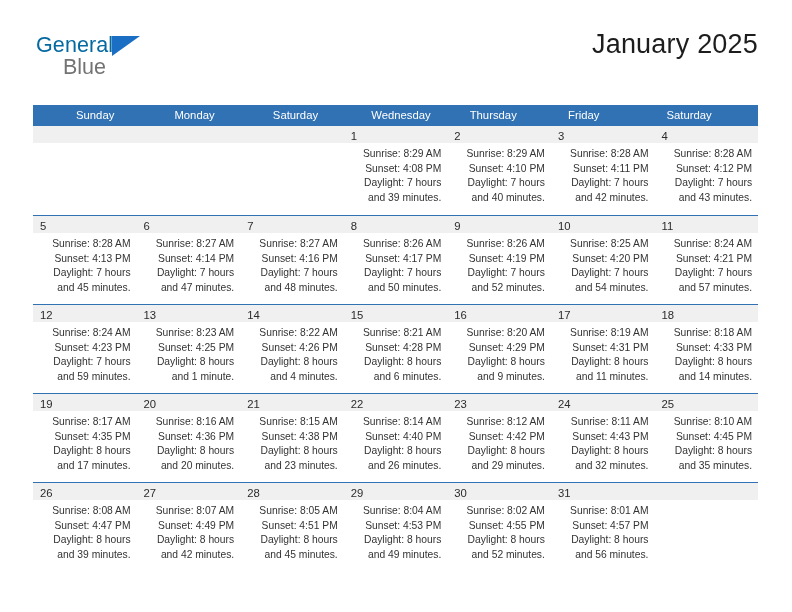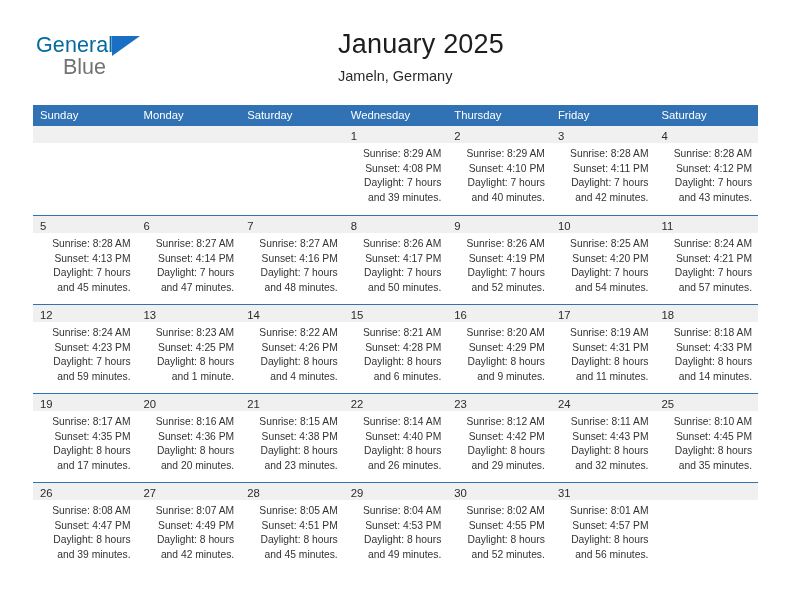--- a/index.html
+++ b/index.html
@@ -59,21 +59,21 @@
     width: 0;
     height: 0;
     border-left: 28px solid #1a6fc4;
     border-bottom: 20px solid transparent;
     border-top: 0 solid transparent;
   }
   .title-block {
     position: absolute;
     right: 0;
     top: 0;
-    text-align: left;
+    text-align: right;
     width: 420px;
   }
   .cal-title {
     font-size: 27px;
     color: #1d1d1d;
     line-height: 33px;
     letter-spacing: 0.2px;
   }
   .cal-subtitle {
     font-size: 14.5px;
@@ -86,20 +86,21 @@
   .calendar {
     position: absolute;
     left: 33px;
     top: 105px;
     width: 725px;
   }
   .dow-row {
     display: flex;
     background: #3072b4;
     height: 21px;
+    padding-left: 36px;
   }
   .dow-cell {
     flex: 1 1 0;
     color: #ffffff;
     font-size: 11.3px;
     line-height: 21px;
     padding-left: 7px;
     box-sizing: border-box;
     white-space: nowrap;
     overflow: hidden;
@@ -151,21 +152,20 @@
 <div class="page">
 
   <div class="header">
     <div class="logo">
       <span class="logo-general">General</span>
       <span class="logo-triangle"></span>
       <span class="logo-blue">Blue</span>
     </div>
     <div class="title-block">
       <div class="cal-title">January 2025</div>
-      <div class="cal-subtitle">Jameln, Germany</div>
     </div>
   </div>
 
   <div class="calendar">
     <div class="dow-row">
       <div class="dow-cell">Sunday</div>
       <div class="dow-cell">Monday</div>
       <div class="dow-cell">Saturday</div>
       <div class="dow-cell">Wednesday</div>
       <div class="dow-cell">Thursday</div>

